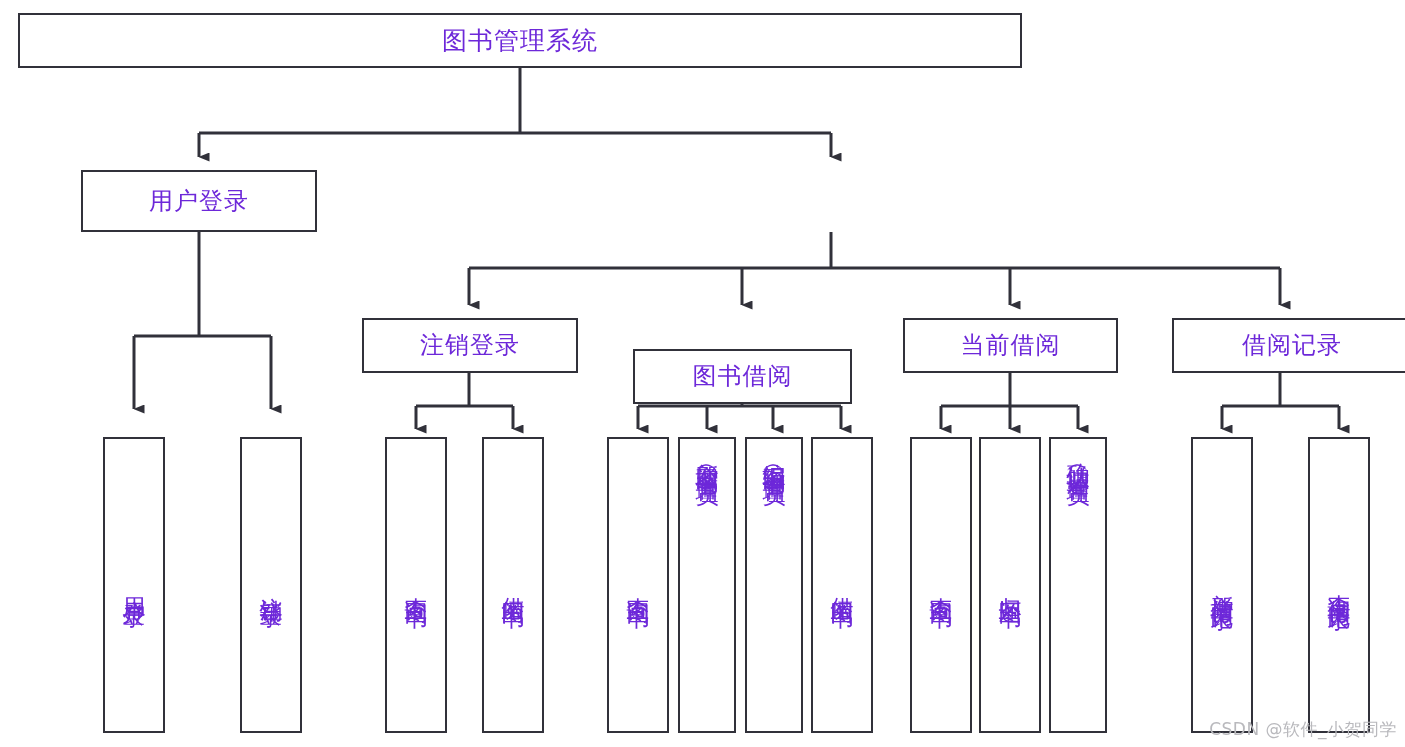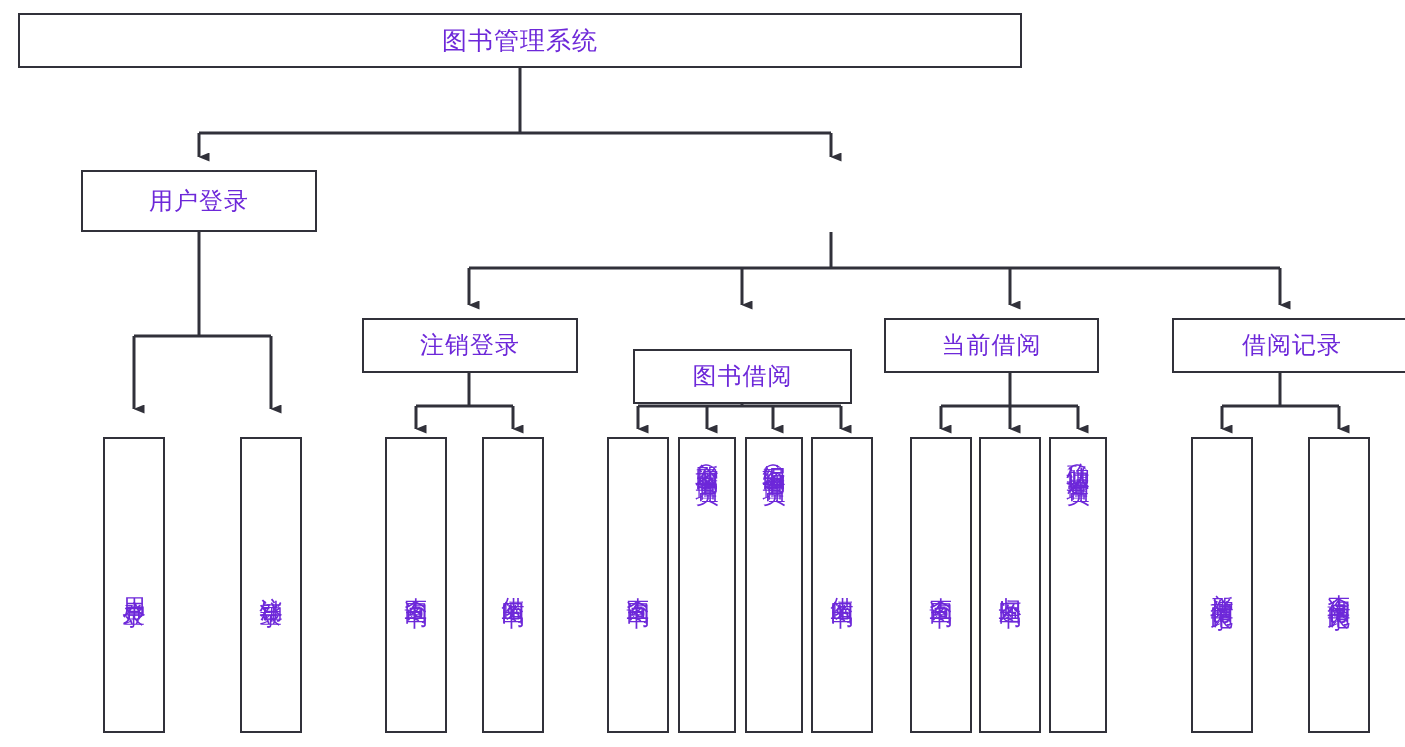--- a/index.html
+++ b/index.html
@@ -129,21 +129,21 @@
   <div class="node horiz" style="left:81px; top:170px; width:236px; height:62px;">
     <span class="nodelabel">用户登录</span>
   </div>
 
   <div class="node horiz" style="left:362px; top:318px; width:216px; height:55px;">
     <span class="nodelabel">注销登录</span>
   </div>
   <div class="node horiz" style="left:633px; top:318px; width:219px; height:55px;margin-top:31px;">
     <span class="nodelabel">图书借阅</span>
   </div>
-  <div class="node horiz" style="left:884px; top:318px; width:215px; height:55px;">
+  <div class="node horiz" style="left:903px; top:318px; width:215px; height:55px;">
     <span class="nodelabel">当前借阅</span>
   </div>
   <div class="node horiz" style="left:1172px; top:318px; width:240px; height:55px;">
     <span class="nodelabel">借阅记录</span>
   </div>
 
   <div class="node vert" style="left:103px; top:437px; width:62px; height:296px;">
     <span class="nodelabel">用户登录</span>
   </div>
   <div class="node vert" style="left:240px; top:437px; width:62px; height:296px;">
@@ -180,13 +180,14 @@
     <span class="nodelabel">确认归还（管理员）</span>
   </div>
 
   <div class="node vert" style="left:1191px; top:437px; width:62px; height:296px;">
     <span class="nodelabel">新增借阅记录</span>
   </div>
   <div class="node vert" style="left:1308px; top:437px; width:62px; height:296px;">
     <span class="nodelabel">查询借阅记录</span>
   </div>
 
+  <div id="watermark">CSDN @软件_小贺同学</div>
 </div>
 
 </body></html>

